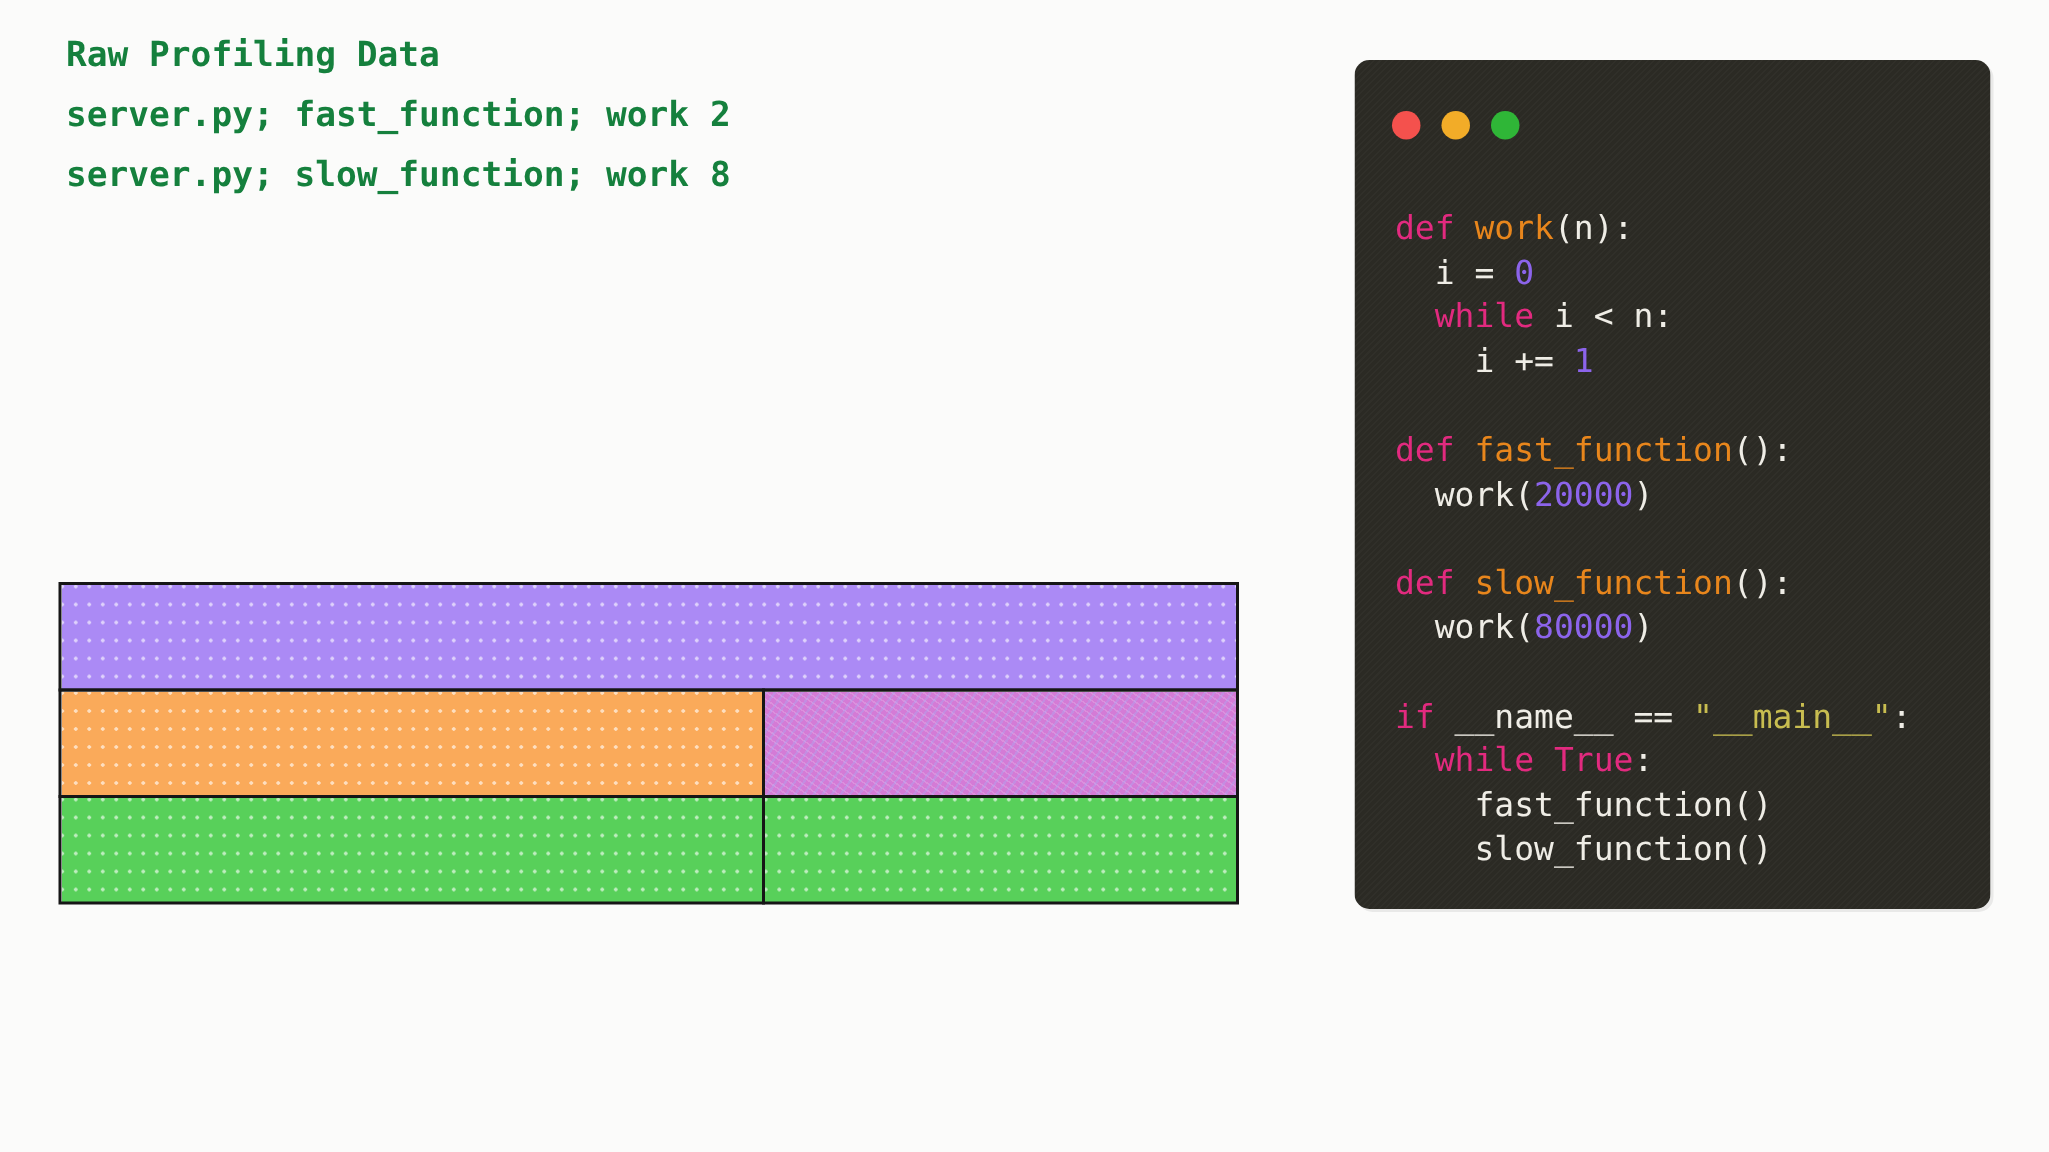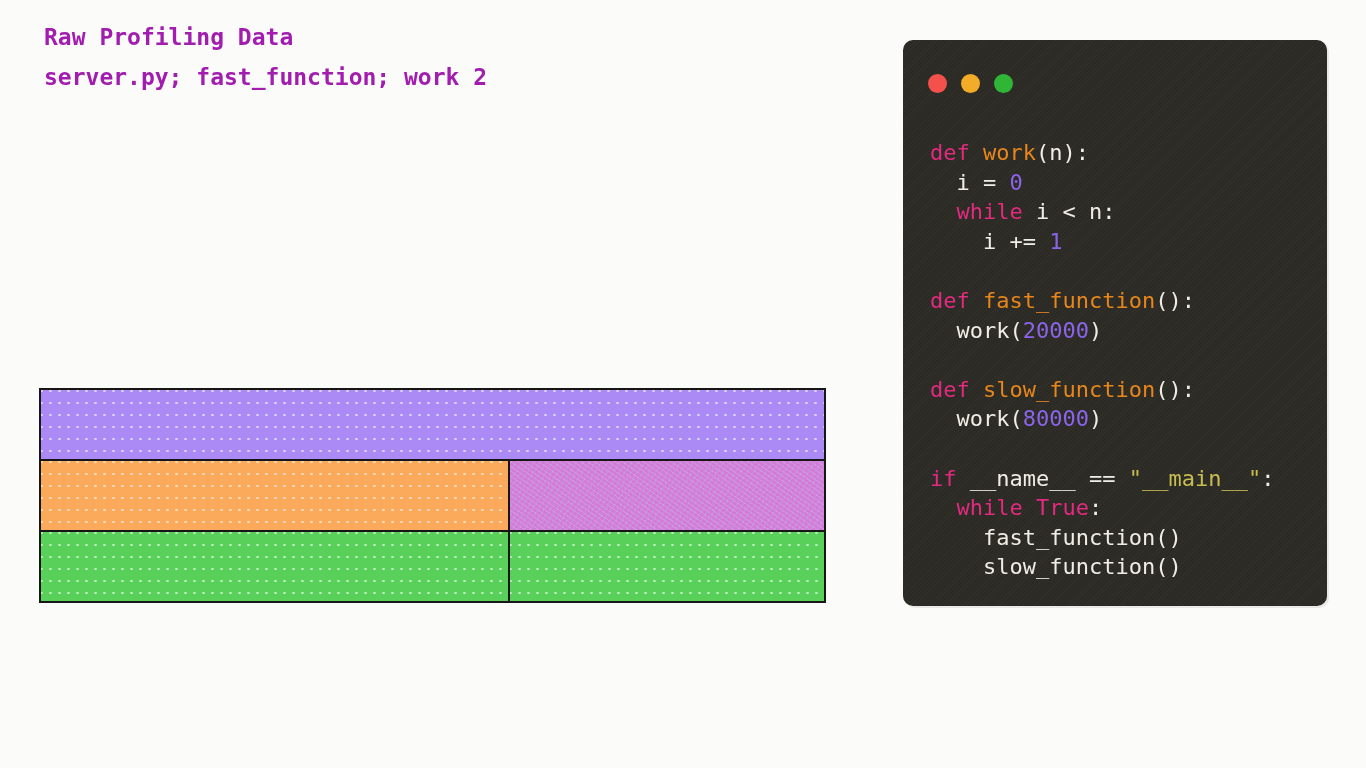--- a/index.html
+++ b/index.html
@@ -3,21 +3,21 @@
 <meta charset="utf-8">
 <style>
   html,body{margin:0;padding:0;}
   body{
     width:1366px;height:768px;position:relative;overflow:hidden;
     background:#fbfbfa;
     font-family:"DejaVu Sans Mono","Liberation Mono",monospace;
   }
 
   
-  .raw-panel{position:absolute;left:44px;top:24px;color:#a21caf;}
+  .raw-panel{position:absolute;left:44px;top:24px;color:#15803d;}
   .raw-title{font-size:23px;font-weight:700;line-height:27px;margin:0;}
   .raw-samples{margin-top:13px;display:flex;flex-direction:column;gap:13px;}
   .raw-sample{font-size:23px;font-weight:700;line-height:27px;white-space:pre;}
 
   
   .flame{position:absolute;left:39px;top:388px;width:787px;height:215px;}
   .flame-row{display:flex;height:73px;}
   .flame-row + .flame-row{margin-top:-2px;}
   .frame{
     box-sizing:border-box;height:100%;
@@ -53,20 +53,21 @@
   }
   .code-line{height:29.6px;}
 </style>
 </head>
 <body>
 
 <div class="raw-panel">
   <h1 class="raw-title">Raw Profiling Data</h1>
   <div class="raw-samples">
     <div class="raw-sample">server.py; fast_function; work 2</div>
+    <div class="raw-sample">server.py; slow_function; work 8</div>
   </div>
 </div>
 
 <div class="flame">
   <div class="flame-row">
       <div class="frame dots" style="width: 100%; background-color: rgb(171, 138, 245);"></div>
     </div>
   <div class="flame-row">
       <div class="frame dots" style="width: 59.9%; background-color: rgb(250, 170, 90);"></div>
       <div class="frame hatch not-first" style="width: calc(40.1% + 2px); background-color: rgb(212, 123, 214);"></div>

